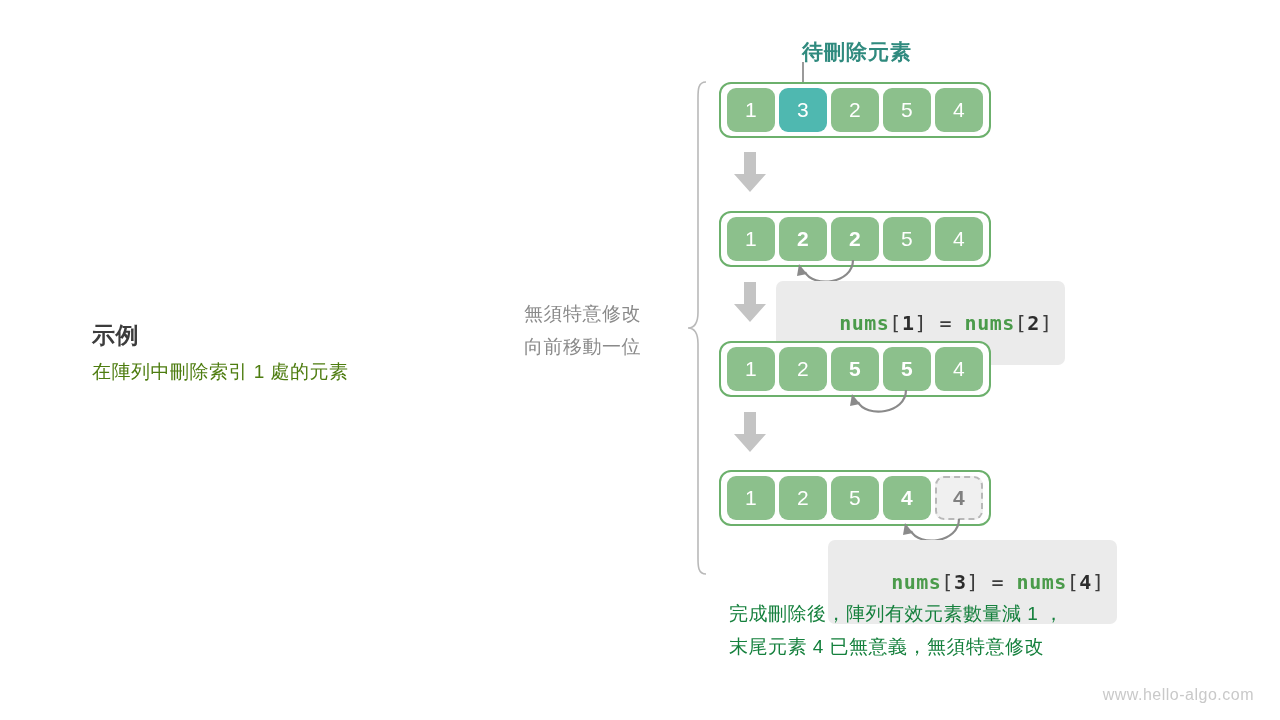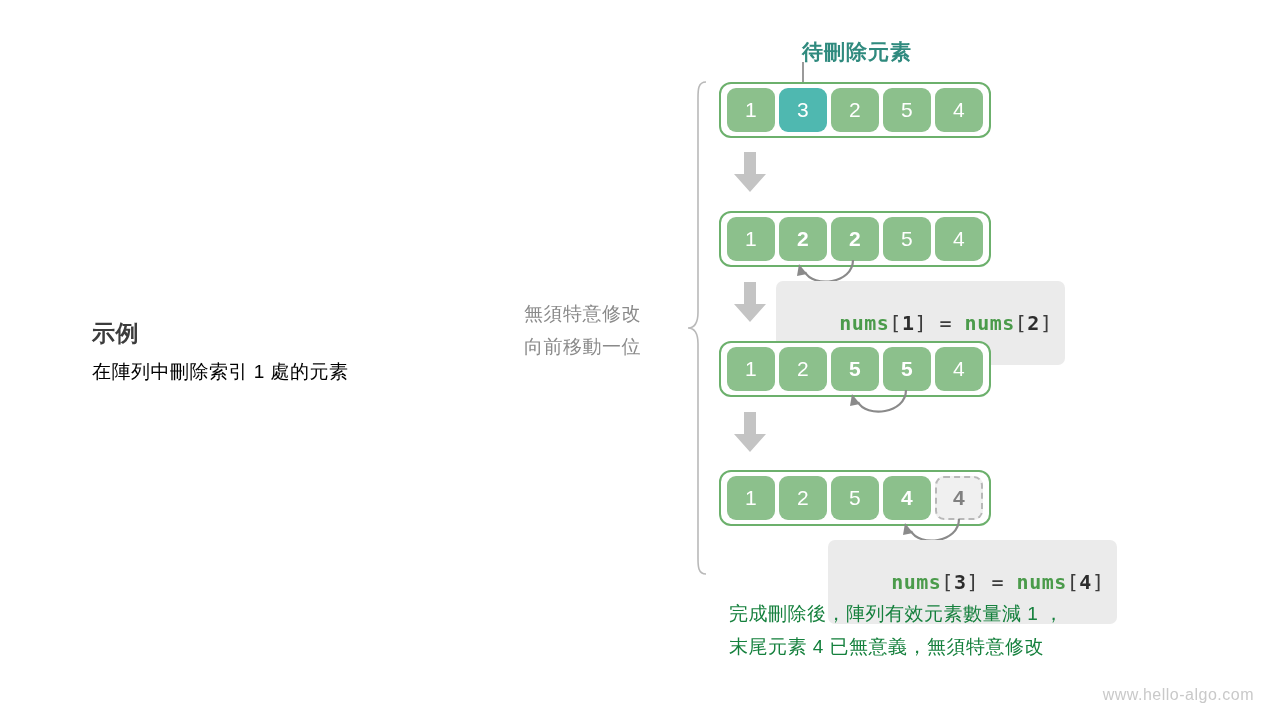--- a/index.html
+++ b/index.html
@@ -29,25 +29,24 @@
     left: 92px;
     top: 320px;
     width: 420px;
   }
   .left-caption .title {
     font-size: 23px;
     font-weight: bold;
     color: #3c3c3c;
     line-height: 1.35;
     letter-spacing: 0.5px;
-    font-family: Liberation Mono, monospace;
   }
   .left-caption .subtitle {
     font-size: 19px;
-    color: #000000;
+    color: #4d7c0f;
     line-height: 1.6;
     margin-top: 6px;
     letter-spacing: 0.5px;
     white-space: pre;
   }
 
   
   .mid-note {
     position: absolute;
     left: 524px;

